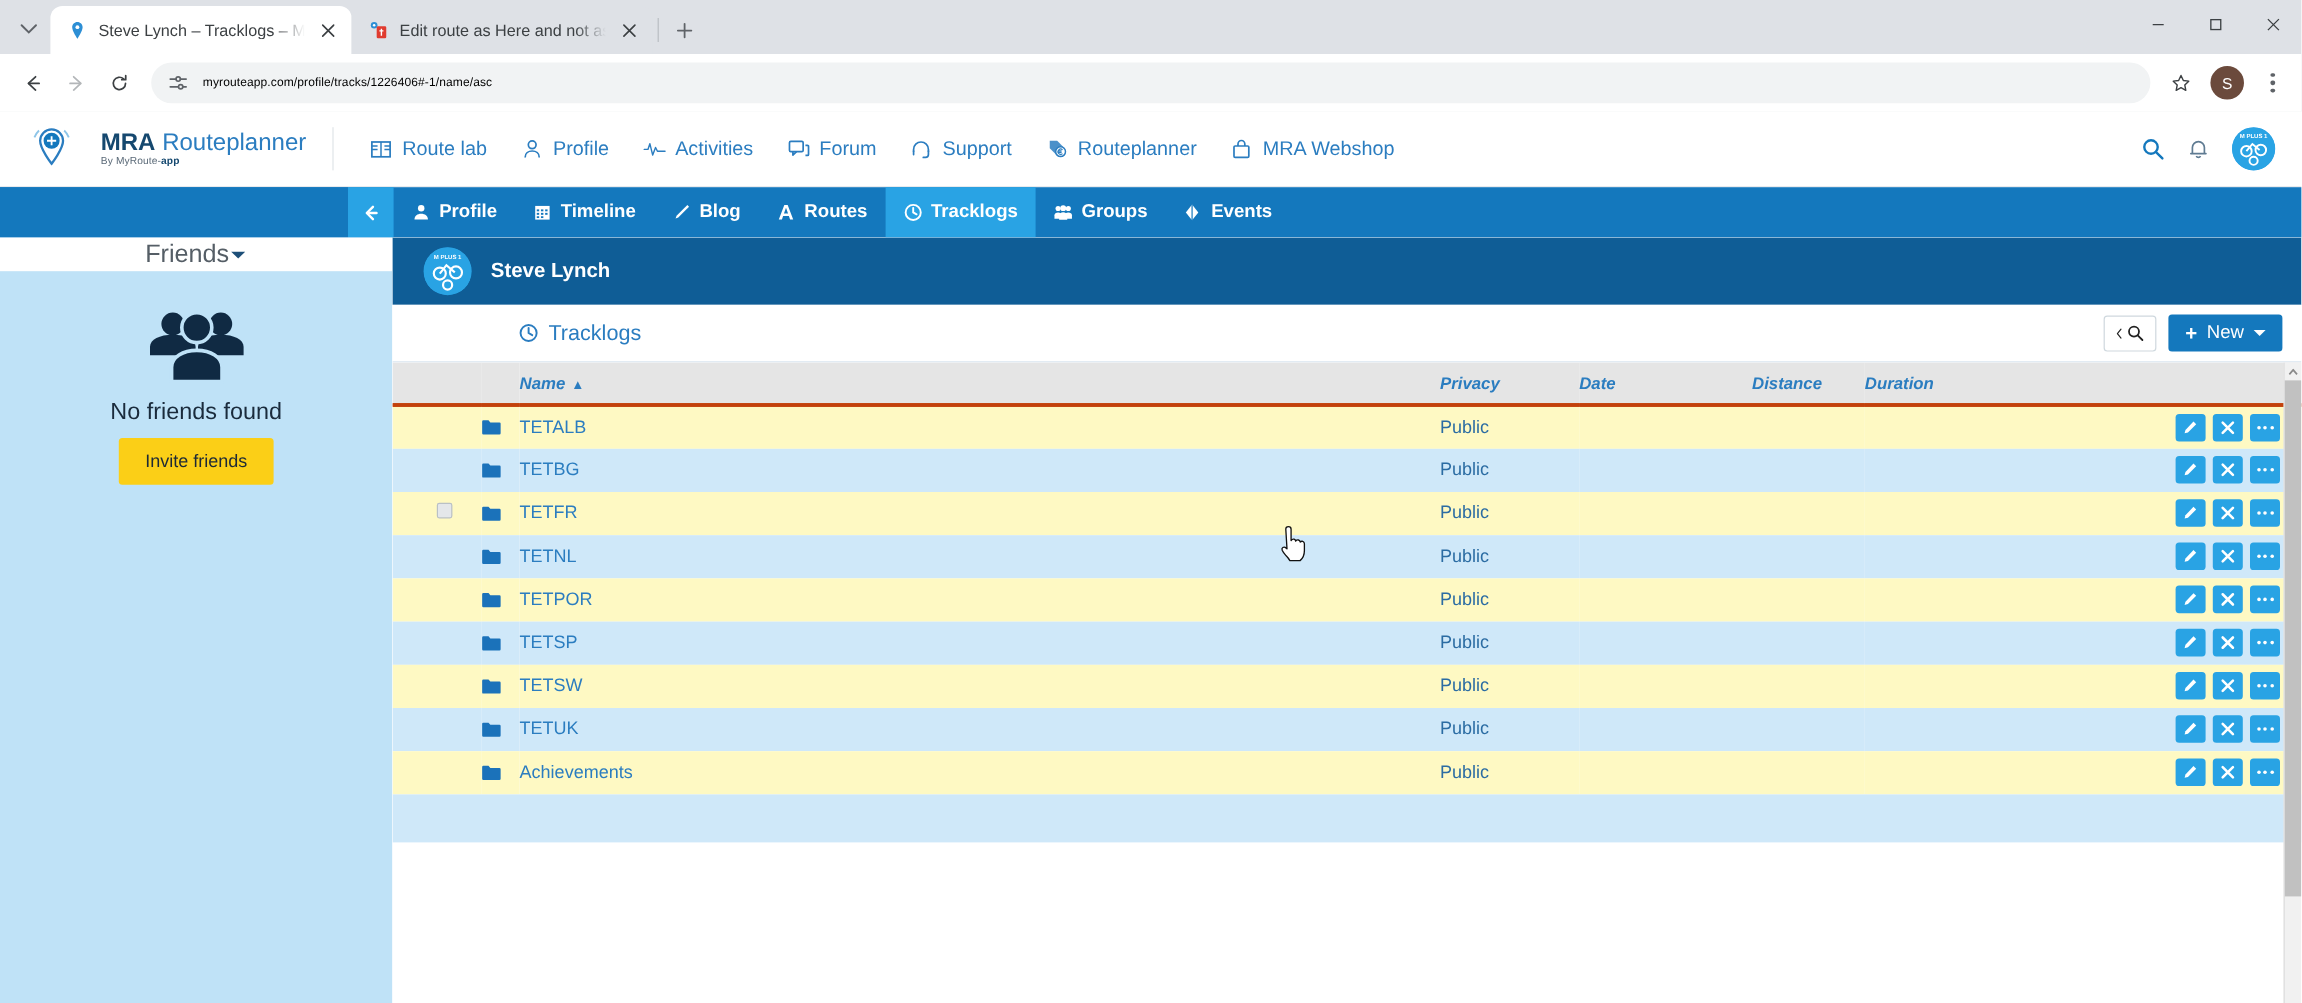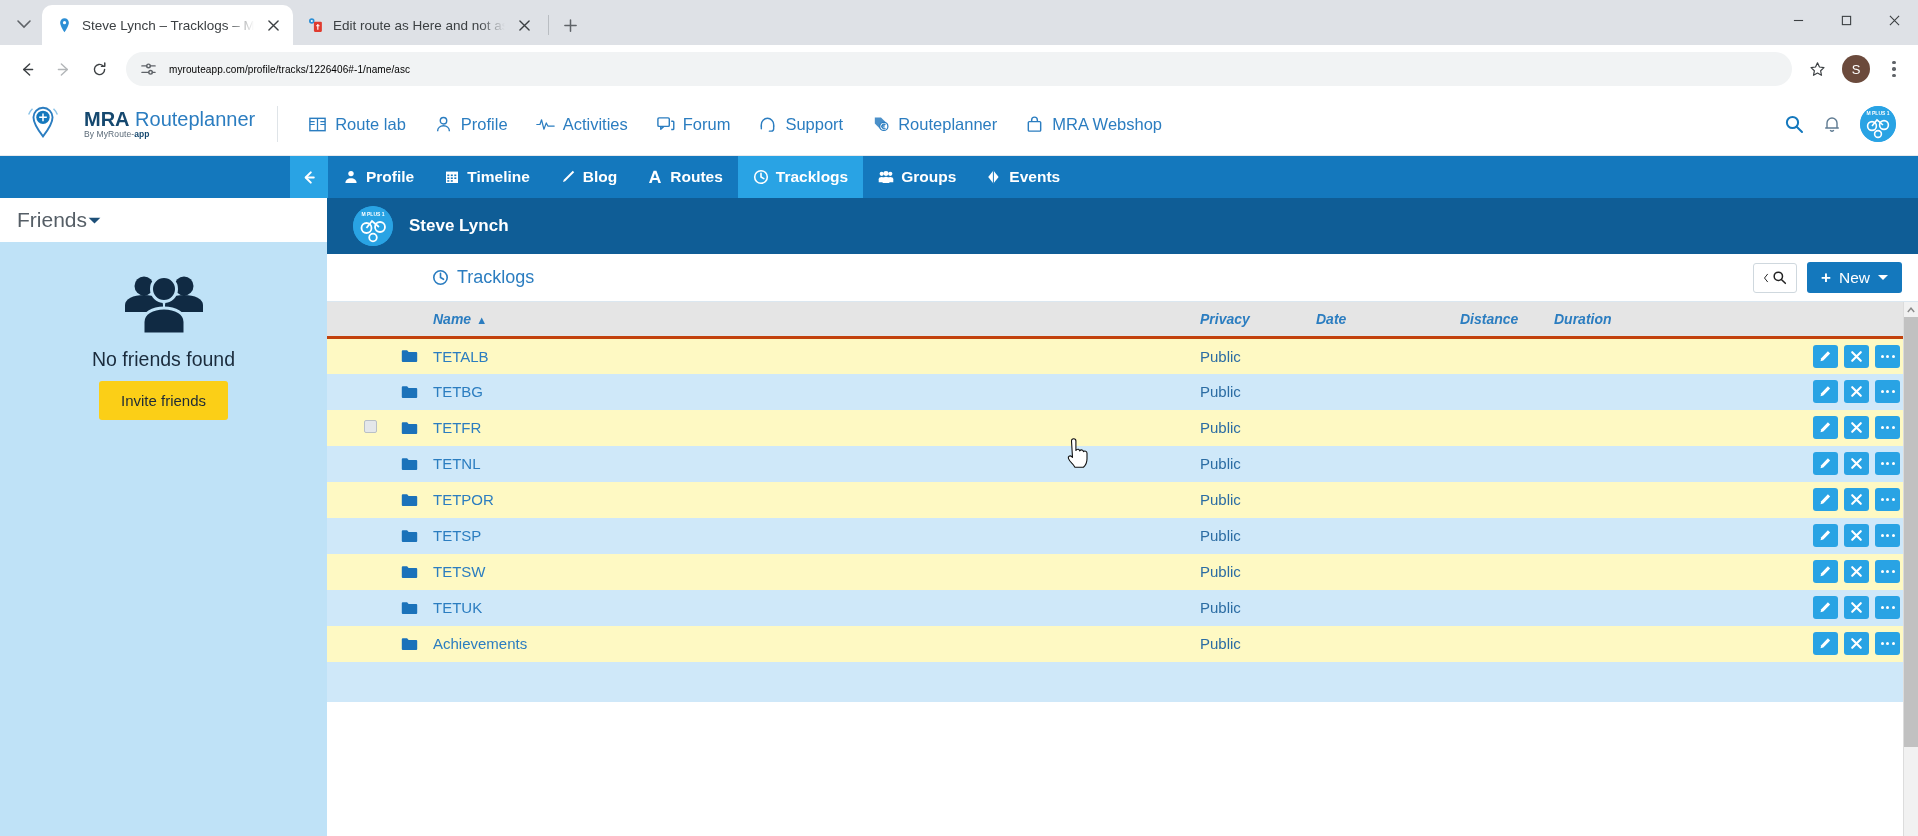--- a/index.html
+++ b/index.html
@@ -128,22 +128,22 @@
     white-space: nowrap;
   }
   .subnav-tab.active { background: #29a3e4; }
   .subnav-tab svg { width: 16px; height: 16px; flex:0 0 auto;}
 
   
   .page-body { display: flex; height: calc(836px - 45px - 48px - 63px - 42px); }
 
   .sidebar { width: 327px; flex: 0 0 auto; background: #bfe2f7; }
   .sidebar-head {
-    background: #fff; height: 44px; display: flex; align-items: center;
-    justify-content: flex-start; padding: 0 17px;
+    background: #fff; height: 28px; display: flex; align-items: center;
+    justify-content: center; padding: 0 17px;
   }
   .sidebar-title { font-size: 21px; color: #555e66; }
   .sidebar-caret { cursor: pointer; display:flex;}
   .sidebar-caret svg { width:15px; height:9px;}
   .sidebar-empty { padding: 30px 28px 0; text-align: center; }
   .friends-icon { margin: 0 auto 12px; width: 86px; height: 64px; display:block;}
   .empty-title { font-size: 19.5px; color: #1a2b3c; margin-bottom: 10px; }
   .empty-sub { font-size: 14.5px; color: #5b6a78; line-height: 1.5; margin-bottom: 20px; }
   .invite-btn {
     background: #fbcf17; color: #1d2a36; border: none; font-size: 15px;

